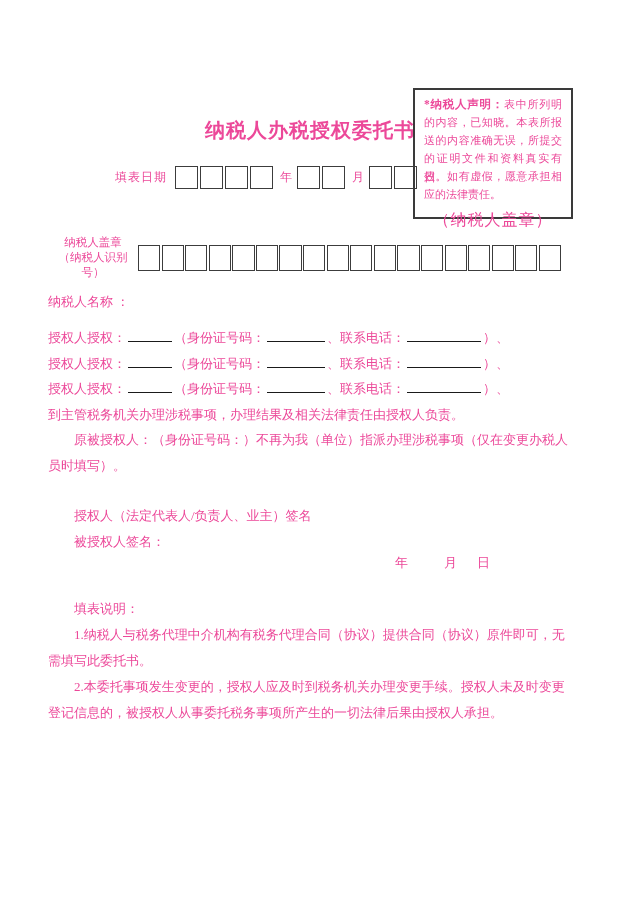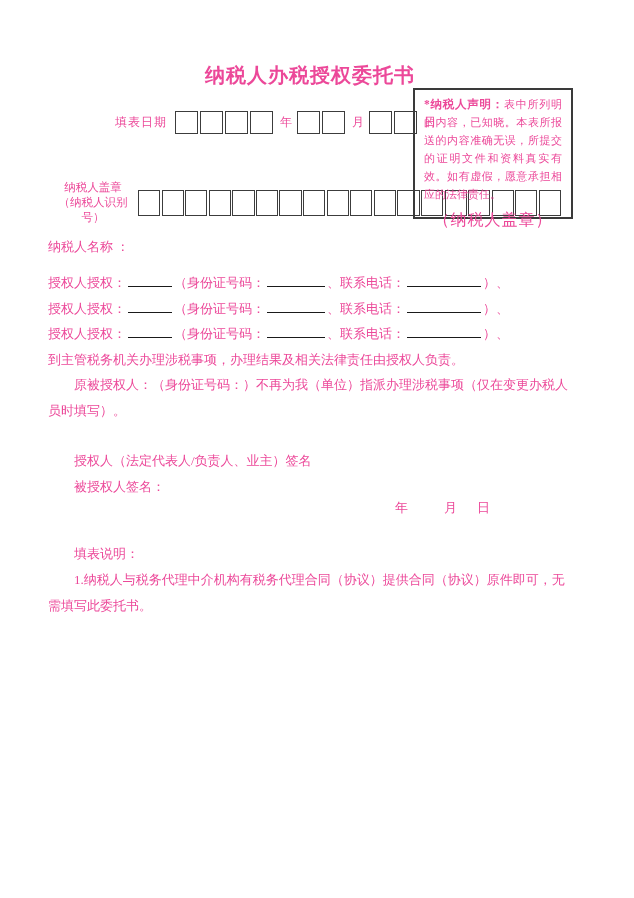--- a/index.html
+++ b/index.html
@@ -7,21 +7,21 @@
     position:relative;
     width:634px; height:797px;
     background:#ffffff;
     color:#ec4899;
     font-family:"Liberation Serif","DejaVu Serif",serif;
     overflow:hidden;
   }
   .content { padding:0 62px 0 48px; }
 
   .doc-title {
-    padding-top:60px;
+    padding-top:115px;
     text-align:center;
     font-size:20px;
     font-weight:bold;
     letter-spacing:1px;
     line-height:30px;
   }
 
   
   .fill-date-row {
     margin-top:21px;
@@ -193,17 +193,18 @@
       <div class="indent">被授权人签名：</div>
     </div>
 
     <div class="sign-date-line">
       <span class="y">年</span><span class="m">月</span><span>日</span>
     </div>
 
     <div class="notes-block">
       <div class="indent">填表说明：</div>
       <div class="indent">1.纳税人与税务代理中介机构有税务代理合同（协议）提供合同（协议）原件即可，无需填写此委托书。</div>
+      <div class="indent">2.本委托事项发生变更的，授权人应及时到税务机关办理变更手续。授权人未及时变更登记信息的，被授权人从事委托税务事项所产生的一切法律后果由授权人承担。</div>
     </div>
   </div>
 
   <div class="page-number">12</div>
 </div>
 
 </body></html>

